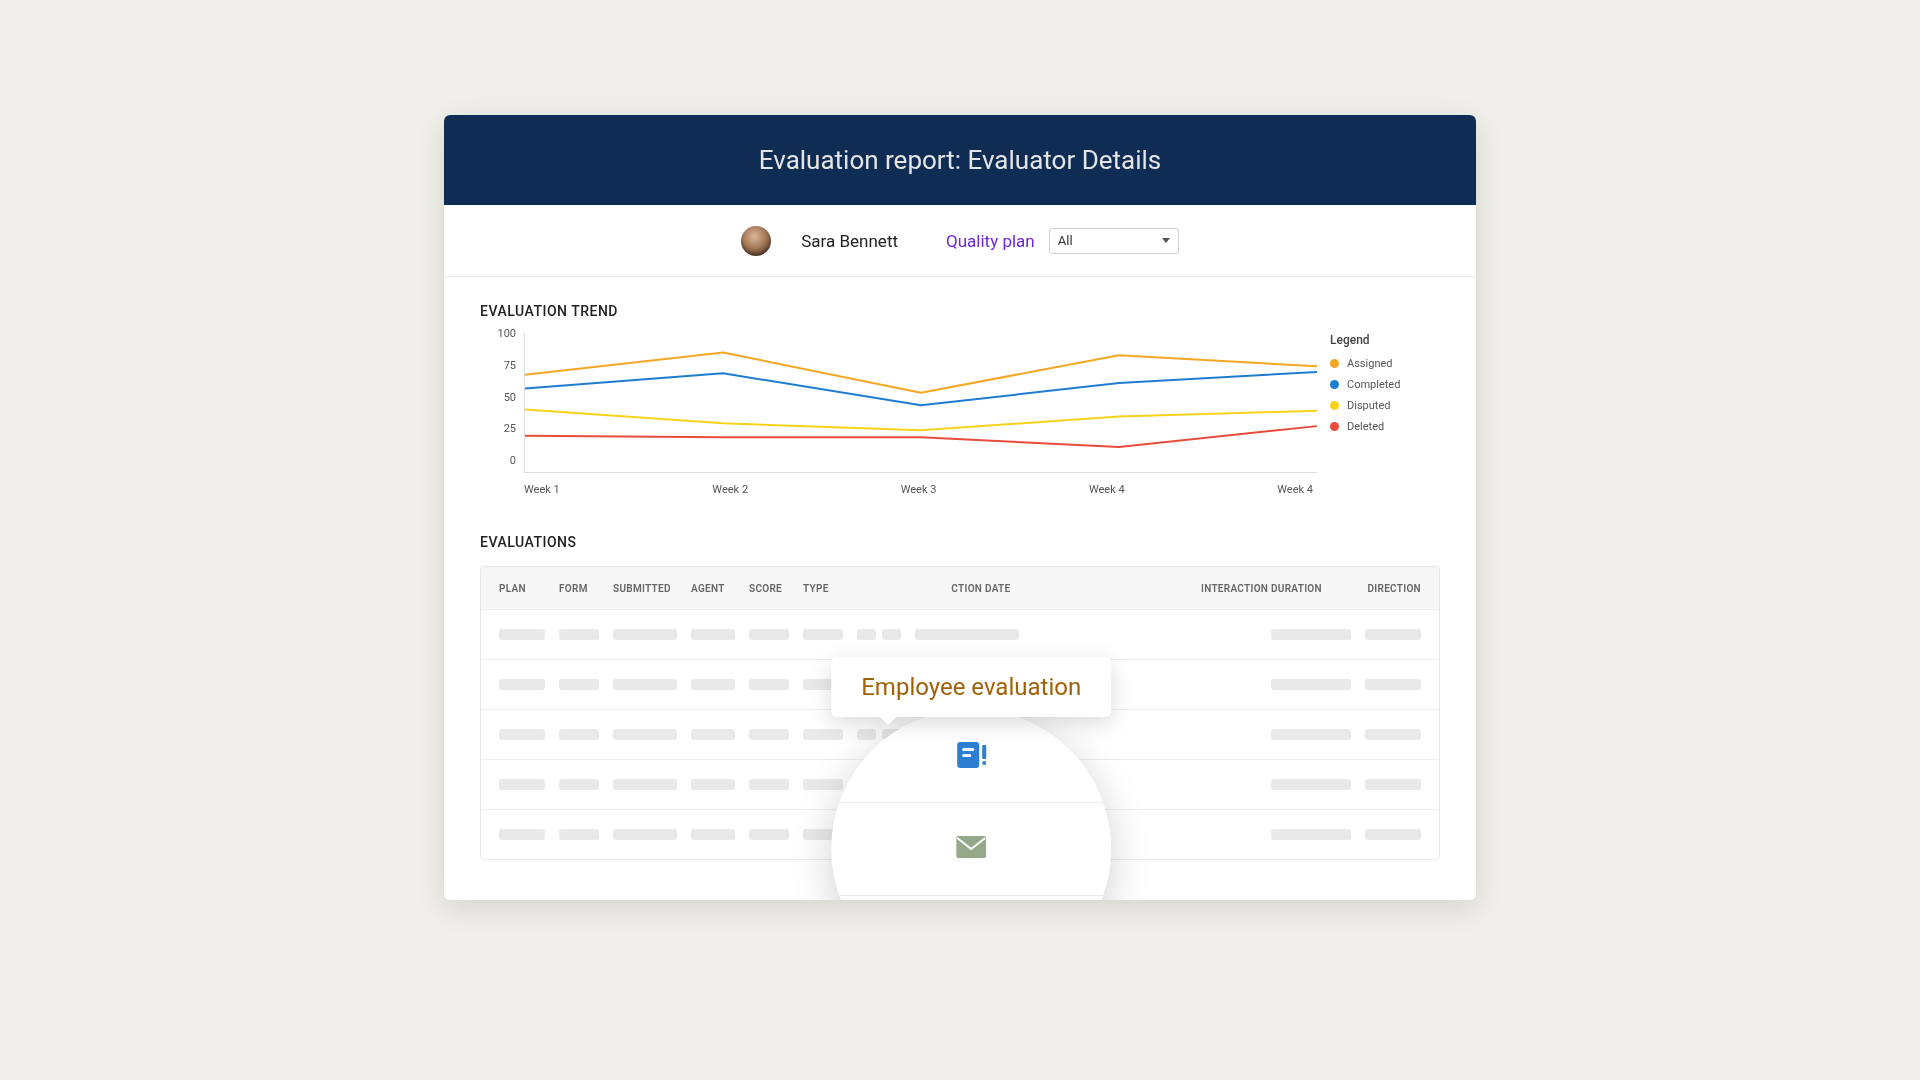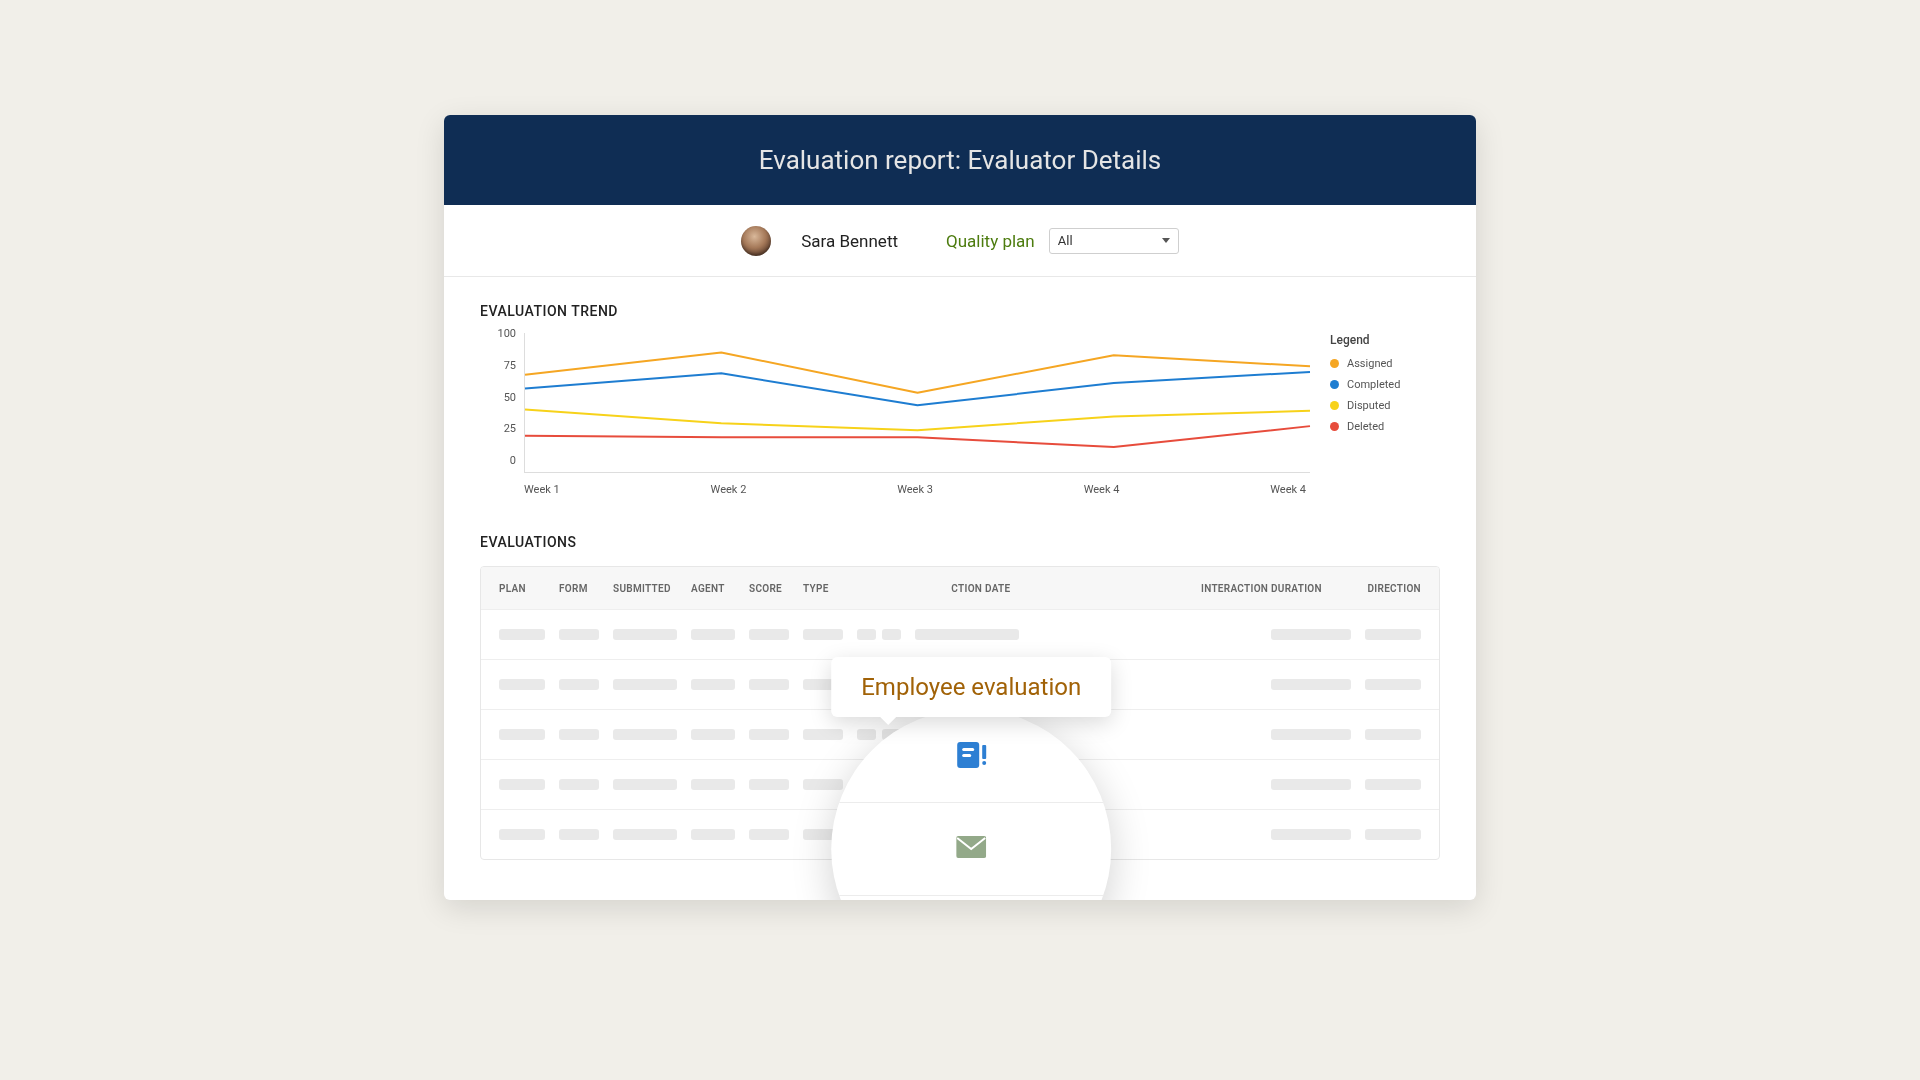--- a/index.html
+++ b/index.html
@@ -54,21 +54,21 @@
   }
   .avatar {
     width: 30px;
     height: 30px;
     border-radius: 50%;
     background: radial-gradient(circle at 45% 35%, #d9b89a 0%, #a47858 45%, #6b4a36 70%, #3b2b22 100%);
     box-shadow: inset 0 -2px 3px rgba(0,0,0,0.25);
   }
   .user-name { font-size: 17px; color: #222; }
   .qp-group { display: flex; align-items: center; gap: 14px; }
-  .qp-label { font-size: 17px; color: #4d7c0f; }
+  .qp-label { font-size: 17px; color: #6d28d9; }
   .select {
     display: flex;
     align-items: center;
     justify-content: space-between;
     width: 130px;
     height: 26px;
     border: 1px solid #cfcfcf;
     border-radius: 3px;
     padding: 0 8px;
     font-size: 13px;
@@ -88,21 +88,21 @@
   }
   .section-title {
     font-size: 14px;
     letter-spacing: 0.5px;
     color: #222;
     font-weight: 500;
     margin-bottom: 14px;
   }
   .chart-wrap {
     display: flex;
-    gap: 20px;
+    gap: 13px;
     align-items: flex-start;
     margin-bottom: 38px;
   }
   .chart-area {
     flex: 1;
     position: relative;
   }
   .y-axis {
     position: absolute;
     left: 0; top: 0;

